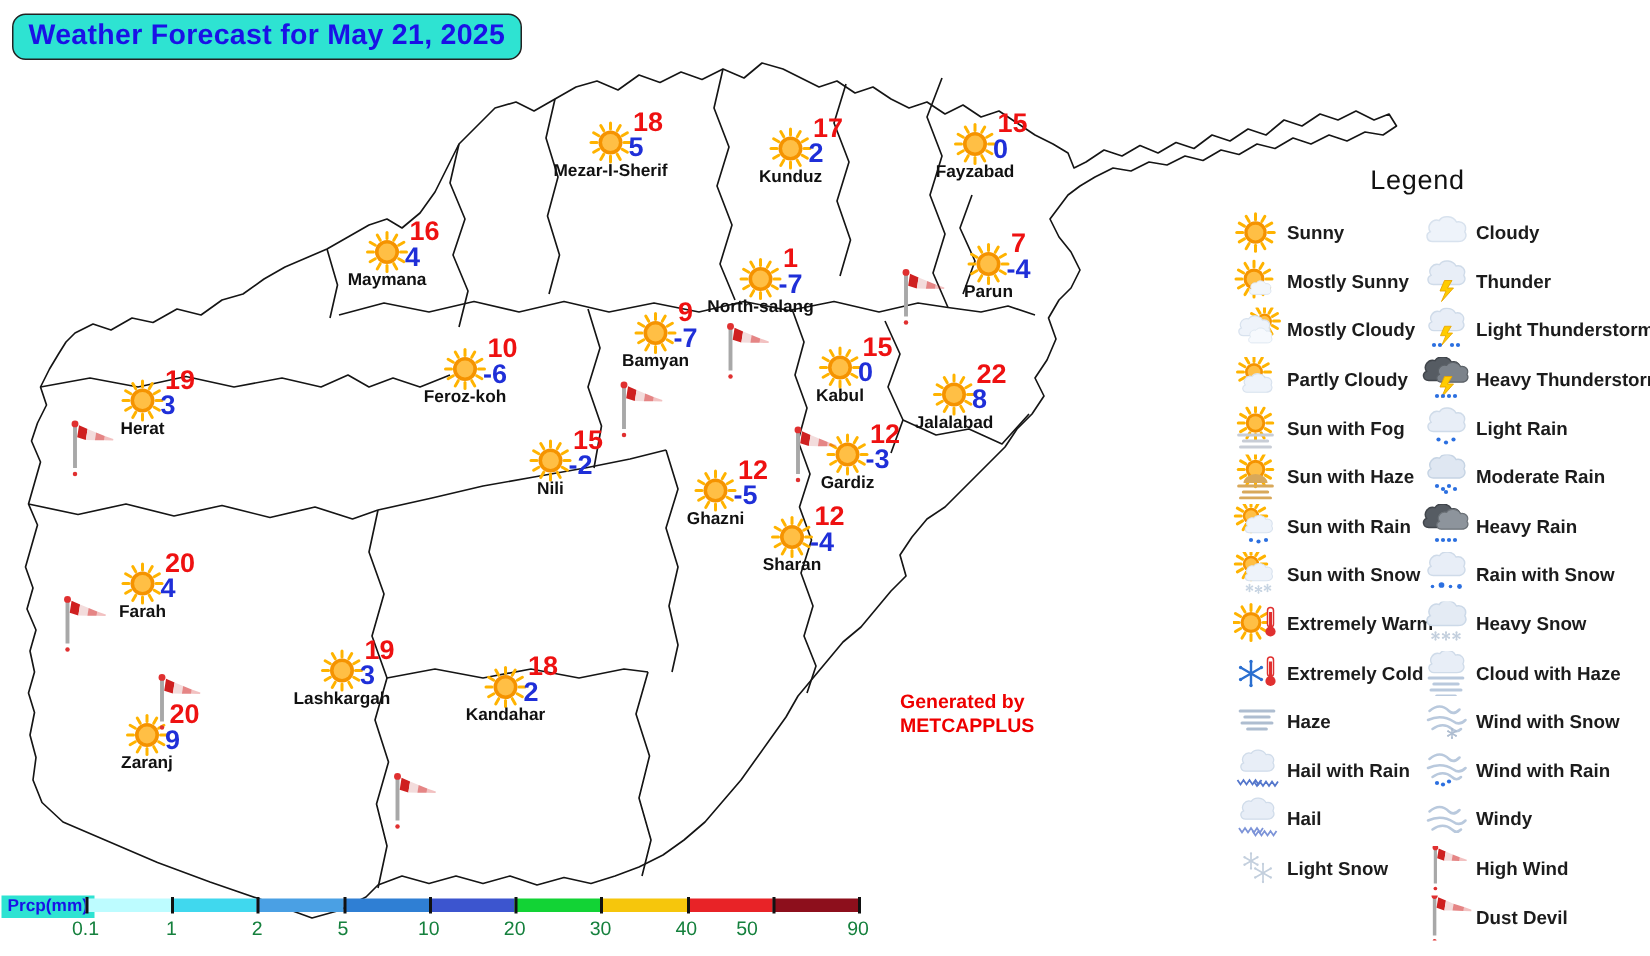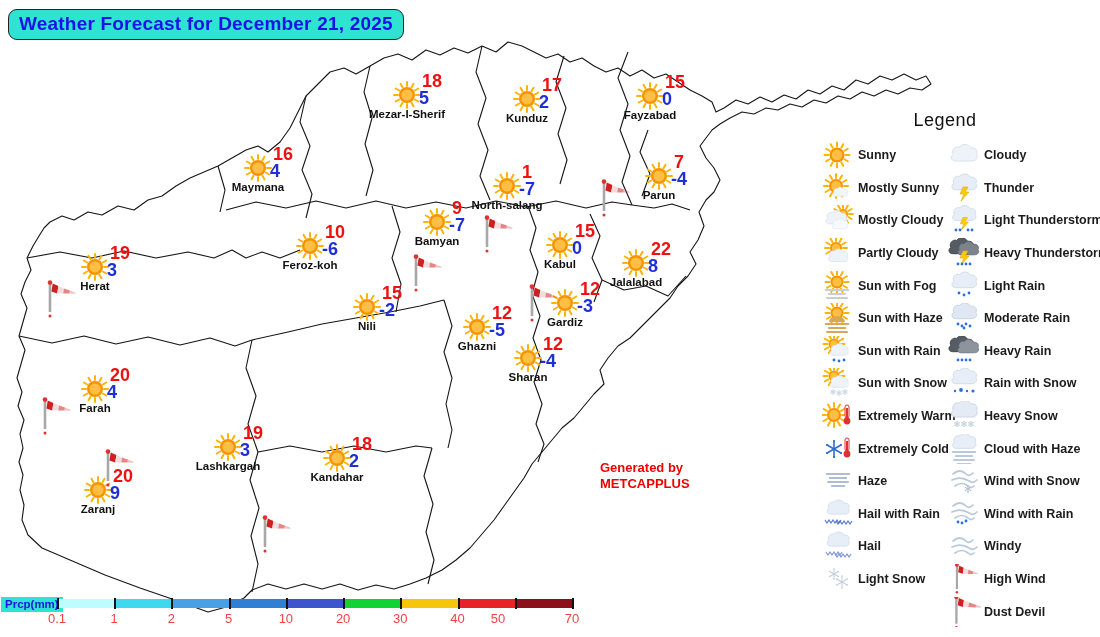--- a/index.html
+++ b/index.html
@@ -27,21 +27,21 @@
   .lcol.left{width:126px;}
   .lcol.right{width:152px;}
   .lrow{display:flex;align-items:center;height:32.6px;}
   .lrow .ic{width:33px;height:30px;flex:0 0 33px;display:flex;align-items:center;justify-content:center;}
   .lrow .lb{font-size:12.5px;font-weight:bold;color:#1c1c1c;margin-left:3px;white-space:nowrap;}
   .prcp-label{position:absolute;left:1px;top:597px;background:#2ee3d2;color:#1a12e6;
               font-size:11.5px;font-weight:bold;padding:1px 4px 2px 4px;}
   .prcp-bar{position:absolute;left:57px;top:599px;height:9px;display:flex;}
   .prcp-bar div{height:9px;}
   .prcp-tick{position:absolute;width:2px;height:11px;background:#111;top:598px;}
-  .prcp-num{position:absolute;top:611px;transform:translateX(-50%);font-size:13px;color:#ef4444;}
+  .prcp-num{position:absolute;top:611px;transform:translateX(-50%);font-size:13px;color:#15803d;}
 </style>
 </head>
 <body>
 
 <div class="canvas">
 
   <svg class="map-svg" width="1100" height="637">
     <path d="M50,222 L62,216 74,220 88,212 102,215 118,206 134,210 148,200 162,196 176,186 190,178 204,172 218,166 232,158 246,150 258,146 268,152 280,142 290,128 298,112 306,96 318,84 330,72 344,68 356,74 370,66 384,58 398,54 412,60 426,50 440,55 454,48 468,53 482,46 496,52 508,42 522,46 534,52 546,58 558,54 570,62 582,58 594,66 606,72 618,68 630,76 642,70 654,78 666,74 678,82 690,90 702,96 712,102 716,112 724,108 736,100 748,104 760,97 772,102 784,95 796,99 808,90 820,94 832,86 844,90 856,80 868,84 880,76 892,80 904,74 916,80 926,76 931,84 922,90 910,88 898,94 886,90 874,96 862,92 850,99 838,96 826,103 814,100 802,107 790,104 778,110 766,108 754,114 742,112 730,118 720,124 712,130 706,138 700,146 706,158 714,168 720,180 714,192 706,200 699,212 704,226 698,240 690,252 696,264 688,276 678,286 670,298 660,308 650,318 640,328 630,338 618,346 608,358 600,370 604,384 594,394 584,406 574,418 562,428 552,440 542,452 532,464 524,478 514,492 504,506 494,520 482,534 470,548 456,560 442,570 426,578 410,584 394,589 376,585 358,590 340,584 322,589 304,584 286,589 268,584 252,590 244,598 226,607 208,612 175,600 140,588 105,575 70,560 42,548 28,535 22,520 24,505 20,490 23,475 19,462 23,448 20,434 24,420 18,406 22,392 17,378 21,364 25,350 19,336 23,322 27,308 21,294 25,282 31,270 27,258 33,246 39,236 44,228 Z"></path>
     <path d="M306,96 L300,122 310,146 302,170 312,194 306,218"></path>
     <path d="M482,46 L476,72 486,98 478,124 488,150 480,176 490,200"></path>
@@ -58,21 +58,21 @@
     <path d="M528,206 L536,228 530,250 538,272 532,294 540,316 533,338 541,360 534,382 542,404 536,424 544,444 538,462"></path>
     <path d="M590,214 L600,236 592,258 602,280 594,302"></path>
     <path d="M602,280 L624,290 646,286 668,296 686,276"></path>
     <path d="M392,206 L400,232 392,258 401,284 396,312"></path>
     <path d="M370,66 L364,92 372,118 365,144 373,170 366,196"></path>
     <path d="M564,56 L556,82 566,108 558,134 567,160 560,184"></path>
     <path d="M648,130 L640,152 650,174 642,196"></path>
   </svg>
 
   <div class="title-box">
-    <span>Weather Forecast for December 21, 2025</span>
+    <span>Weather Forecast for May 21, 2025</span>
   </div>
 
   <div id="cities">
       <div class="city" style="left: 407px; top: 95px;">
         <svg class="sun" width="34" height="34" viewBox="0 0 34 34">
           <line x1="26" y1="17" x2="30" y2="17" stroke="#ffb300" stroke-width="2" stroke-linecap="round"></line>
           <line x1="24.794228634059948" y1="21.5" x2="28.258330249197705" y2="23.5" stroke="#ffb300" stroke-width="2" stroke-linecap="round"></line>
           <line x1="21.5" y1="24.794228634059948" x2="23.5" y2="28.2583302491977" stroke="#ffb300" stroke-width="2" stroke-linecap="round"></line>
           <line x1="17" y1="26" x2="17" y2="30" stroke="#ffb300" stroke-width="2" stroke-linecap="round"></line>
           <line x1="12.500000000000002" y1="24.794228634059948" x2="10.500000000000004" y2="28.258330249197705" stroke="#ffb300" stroke-width="2" stroke-linecap="round"></line>
@@ -1218,16 +1218,16 @@
       <span class="prcp-num" style="left: 285.889px;">10</span>
       <div class="prcp-tick" style="left: 343.111px;"></div>
       <span class="prcp-num" style="left: 343.111px;">20</span>
       <div class="prcp-tick" style="left: 400.333px;"></div>
       <span class="prcp-num" style="left: 400.333px;">30</span>
       <div class="prcp-tick" style="left: 457.556px;"></div>
       <span class="prcp-num" style="left: 457.556px;">40</span>
       <div class="prcp-tick" style="left: 514.778px;"></div>
       <span class="prcp-num" style="left: 498px;">50</span>
       <div class="prcp-tick" style="left: 572px;"></div>
-      <span class="prcp-num" style="left: 572px;">70</span>
+      <span class="prcp-num" style="left: 572px;">90</span>
     </div>
 
 </div>
 
 </body></html>

